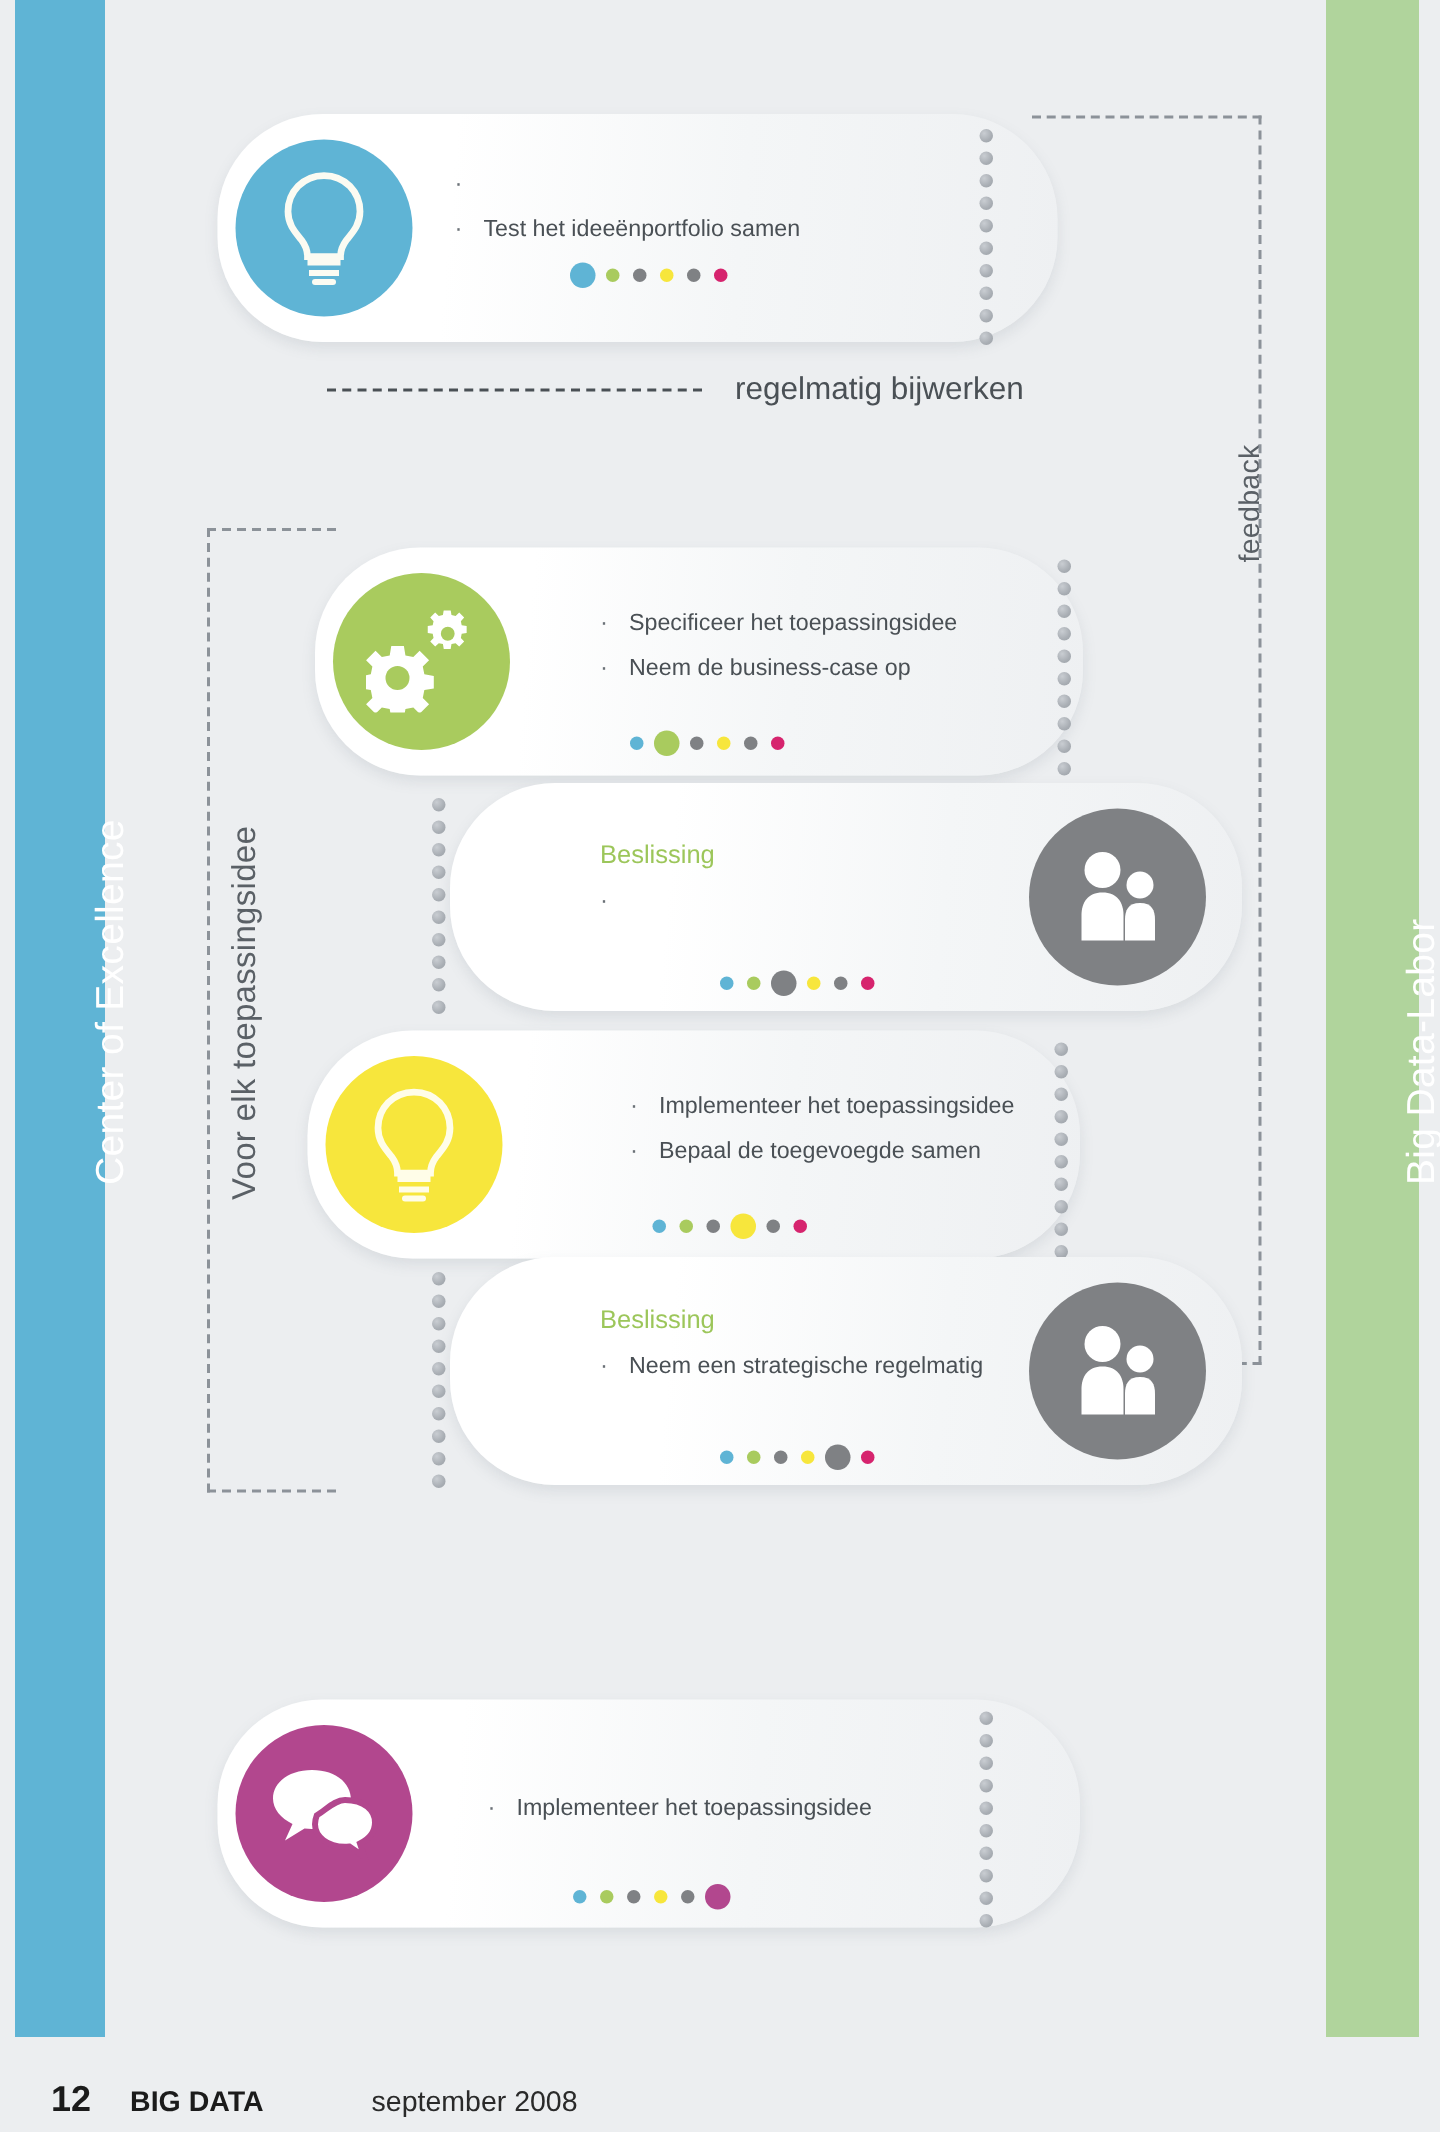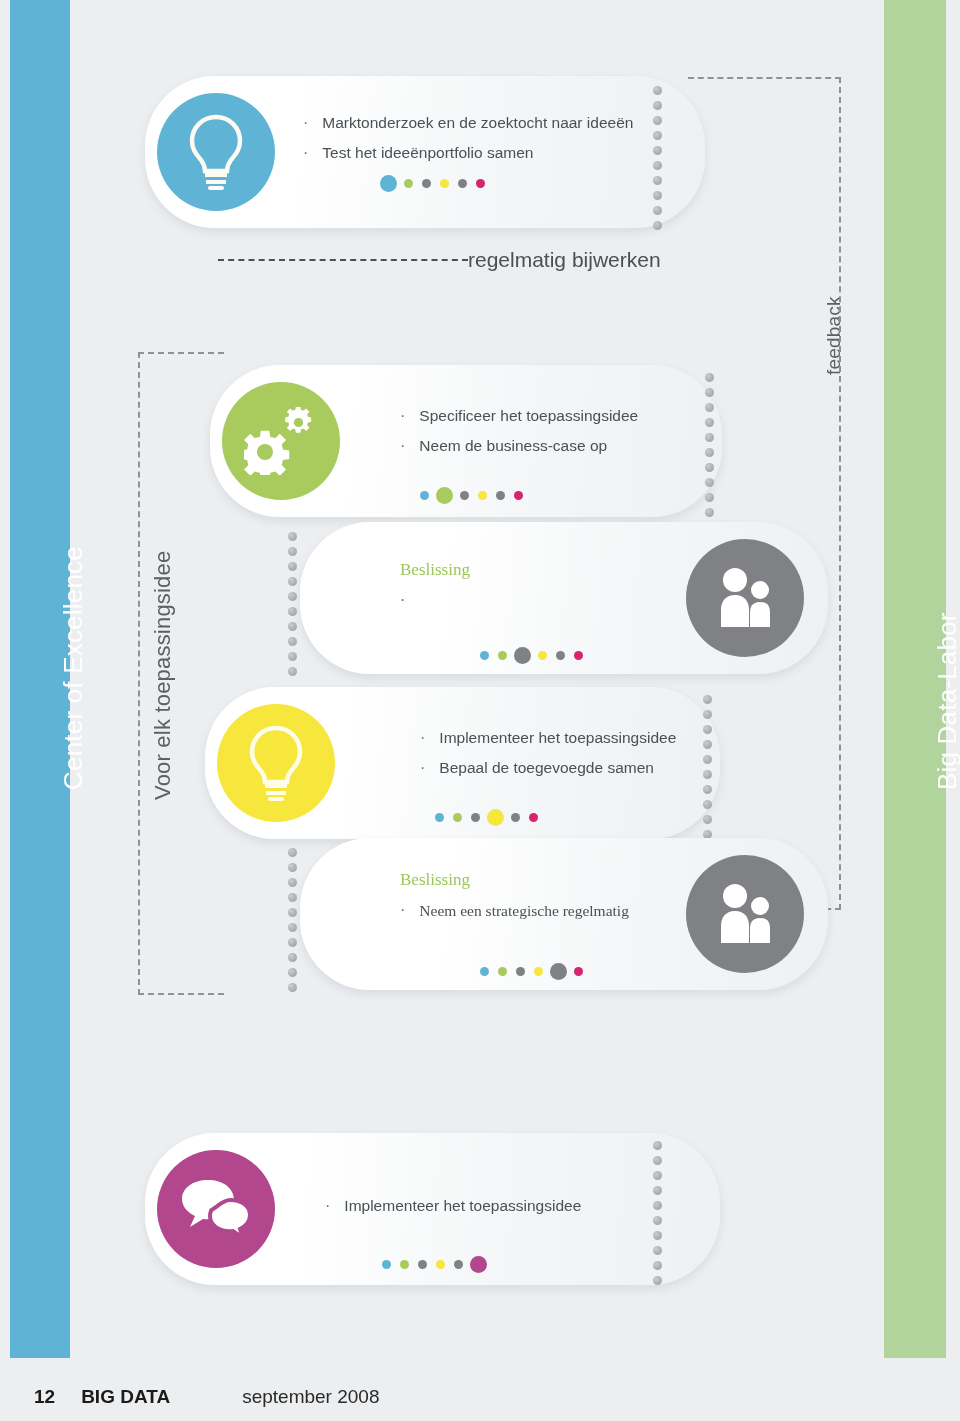--- a/index.html
+++ b/index.html
@@ -64,36 +64,36 @@
     position: absolute; left: 688px; top: 77px; width: 153px; height: 833px;
     border-top: 2px dashed #8c9299;
     border-right: 2px dashed #8c9299;
     border-bottom: 2px dashed #8c9299;
     border-left: none;
   }
 
   
   .update-row {
     position: absolute; left: 218px; top: 248px;
-    display: flex; align-items: center; 
+    display: flex; align-items: center; gap: 22px;
   }
   .update-dashline {
     width: 250px; height: 0;
     border-top: 2px dashed #4a5055;
   }
   .update-text { font-size: 21px; color: #4a5055; }
 
   
   .card {
     position: absolute;
     background: linear-gradient(95deg, #ffffff 0%, #ffffff 28%, #f4f6f7 62%, #eef0f2 100%);
     border-radius: 70px;
     box-shadow: 0 4px 9px rgba(120,130,140,.16);
   }
-  .card.right-end { border-radius: 70px; font-family: Liberation Serif, serif; }
+  .card.right-end { border-radius: 70px; }
 
   .circ {
     position: absolute;
     border-radius: 50%;
     display: flex; align-items: center; justify-content: center;
   }
   .circ svg { display: block; }
 
   .bullets { position: absolute; }
   .bullet {
@@ -116,21 +116,21 @@
   .perf i {
     display: block; width: 9px; height: 9px; border-radius: 50%;
     background: radial-gradient(circle at 35% 32%, #c9cdd2 0%, #a9aeb4 60%, #9aa0a6 100%);
   }
 
   
   .footer {
     position: absolute; left: 34px; top: 1386px;
     display: flex; align-items: baseline; color: #1b1b1b;
   }
-  .footer .pg { font-size: 19px; font-weight: bold; }
+  .footer .pg { font-size: 24px; font-weight: bold; }
   .footer .bd { font-size: 19px; font-weight: bold; margin-left: 26px; }
   .footer .dt { font-size: 19px; font-weight: 400; margin-left: 72px; color: #2a2a2a; }
 </style>
 </head>
 <body>
 
 <div id="stage">
 
   <div class="sidebar-blue"></div>
   <div class="vlabel vlabel-coe">Center of Excellence</div>
@@ -154,21 +154,20 @@
       <svg width="64" height="78" viewBox="0 0 64 78">
         <path d="M32 4 C18 4 8 15 8 28 c0 9 5 14 9 19 3 4 4 7 4 11 h22 c0-4 1-7 4-11 4-5 9-10 9-19 C56 15 46 4 32 4 z" fill="none" stroke="#fbfbf2" stroke-width="4.5"></path>
         <line x1="21" y1="62" x2="43" y2="62" stroke="#fbfbf2" stroke-width="4"></line>
         <line x1="22" y1="69" x2="42" y2="69" stroke="#fbfbf2" stroke-width="4"></line>
         <path d="M26 75 h12" stroke="#fbfbf2" stroke-width="4" stroke-linecap="round"></path>
       </svg>
     </div>
     <div class="bullets" style="left:158px; top:36px; width:350px;">
       <div class="bullet">
           <span class="bdot">·</span>
-        <span>Marktonderzoek en de zoektocht naar ideeën</span>
         </div>
       <div class="bullet">
           <span class="bdot">·</span>
         <span>Test het ideeënportfolio samen</span>
         </div>
     </div>
     <div class="pdots" style="left:237px; top:99px;">
       <span class="pd active" style="background:#5fb4d5;"></span>
       <span class="pd" style="background:#a9cb5e;"></span>
       <span class="pd" style="background:#7f8184;"></span>

